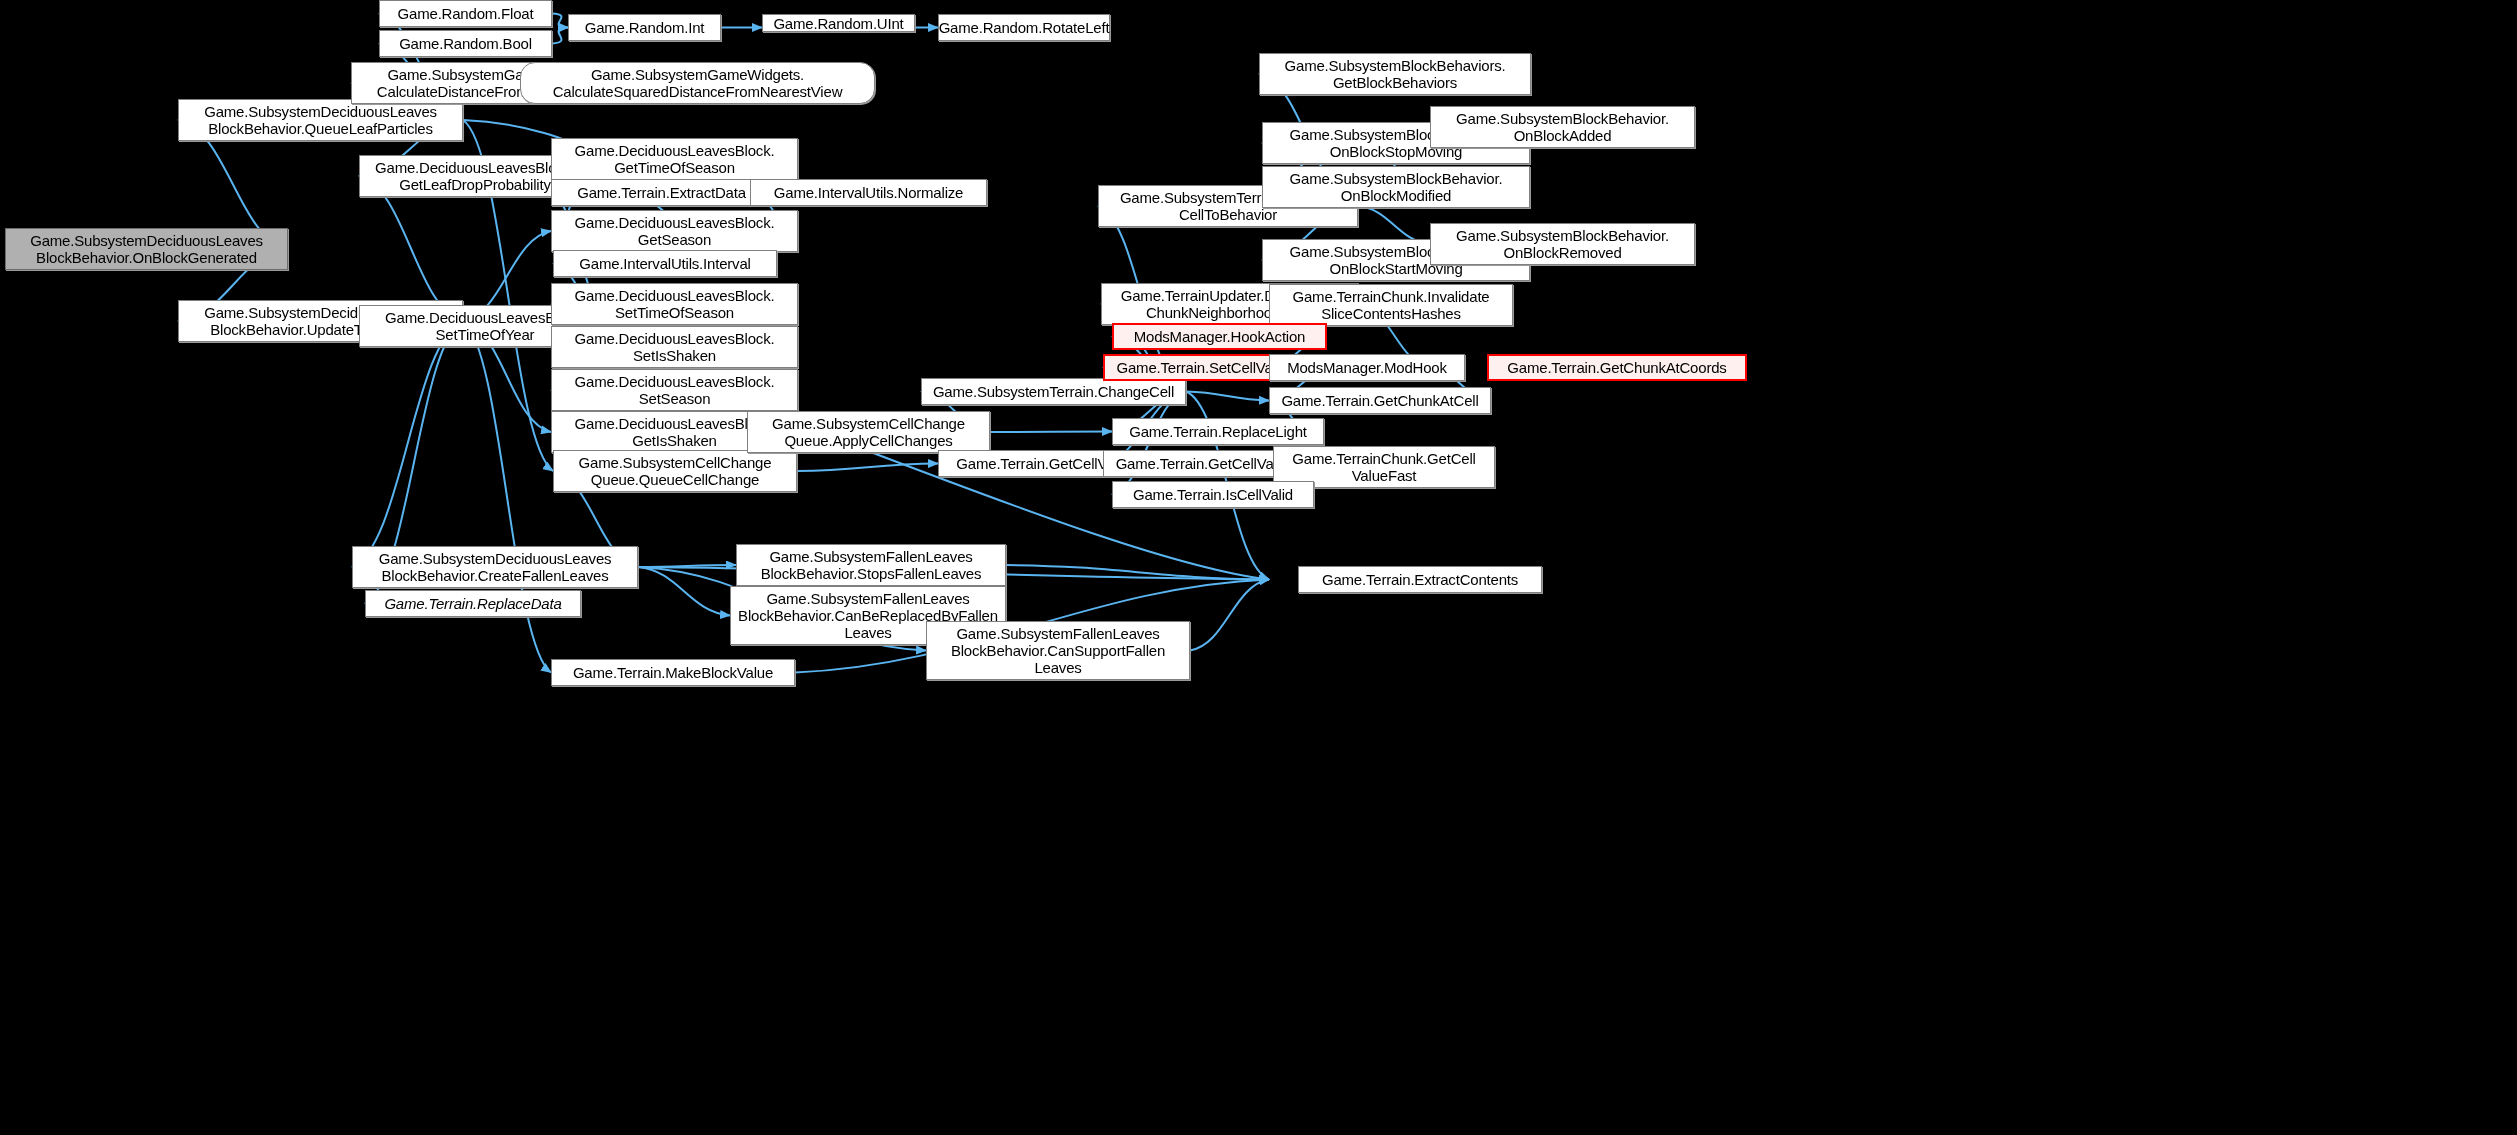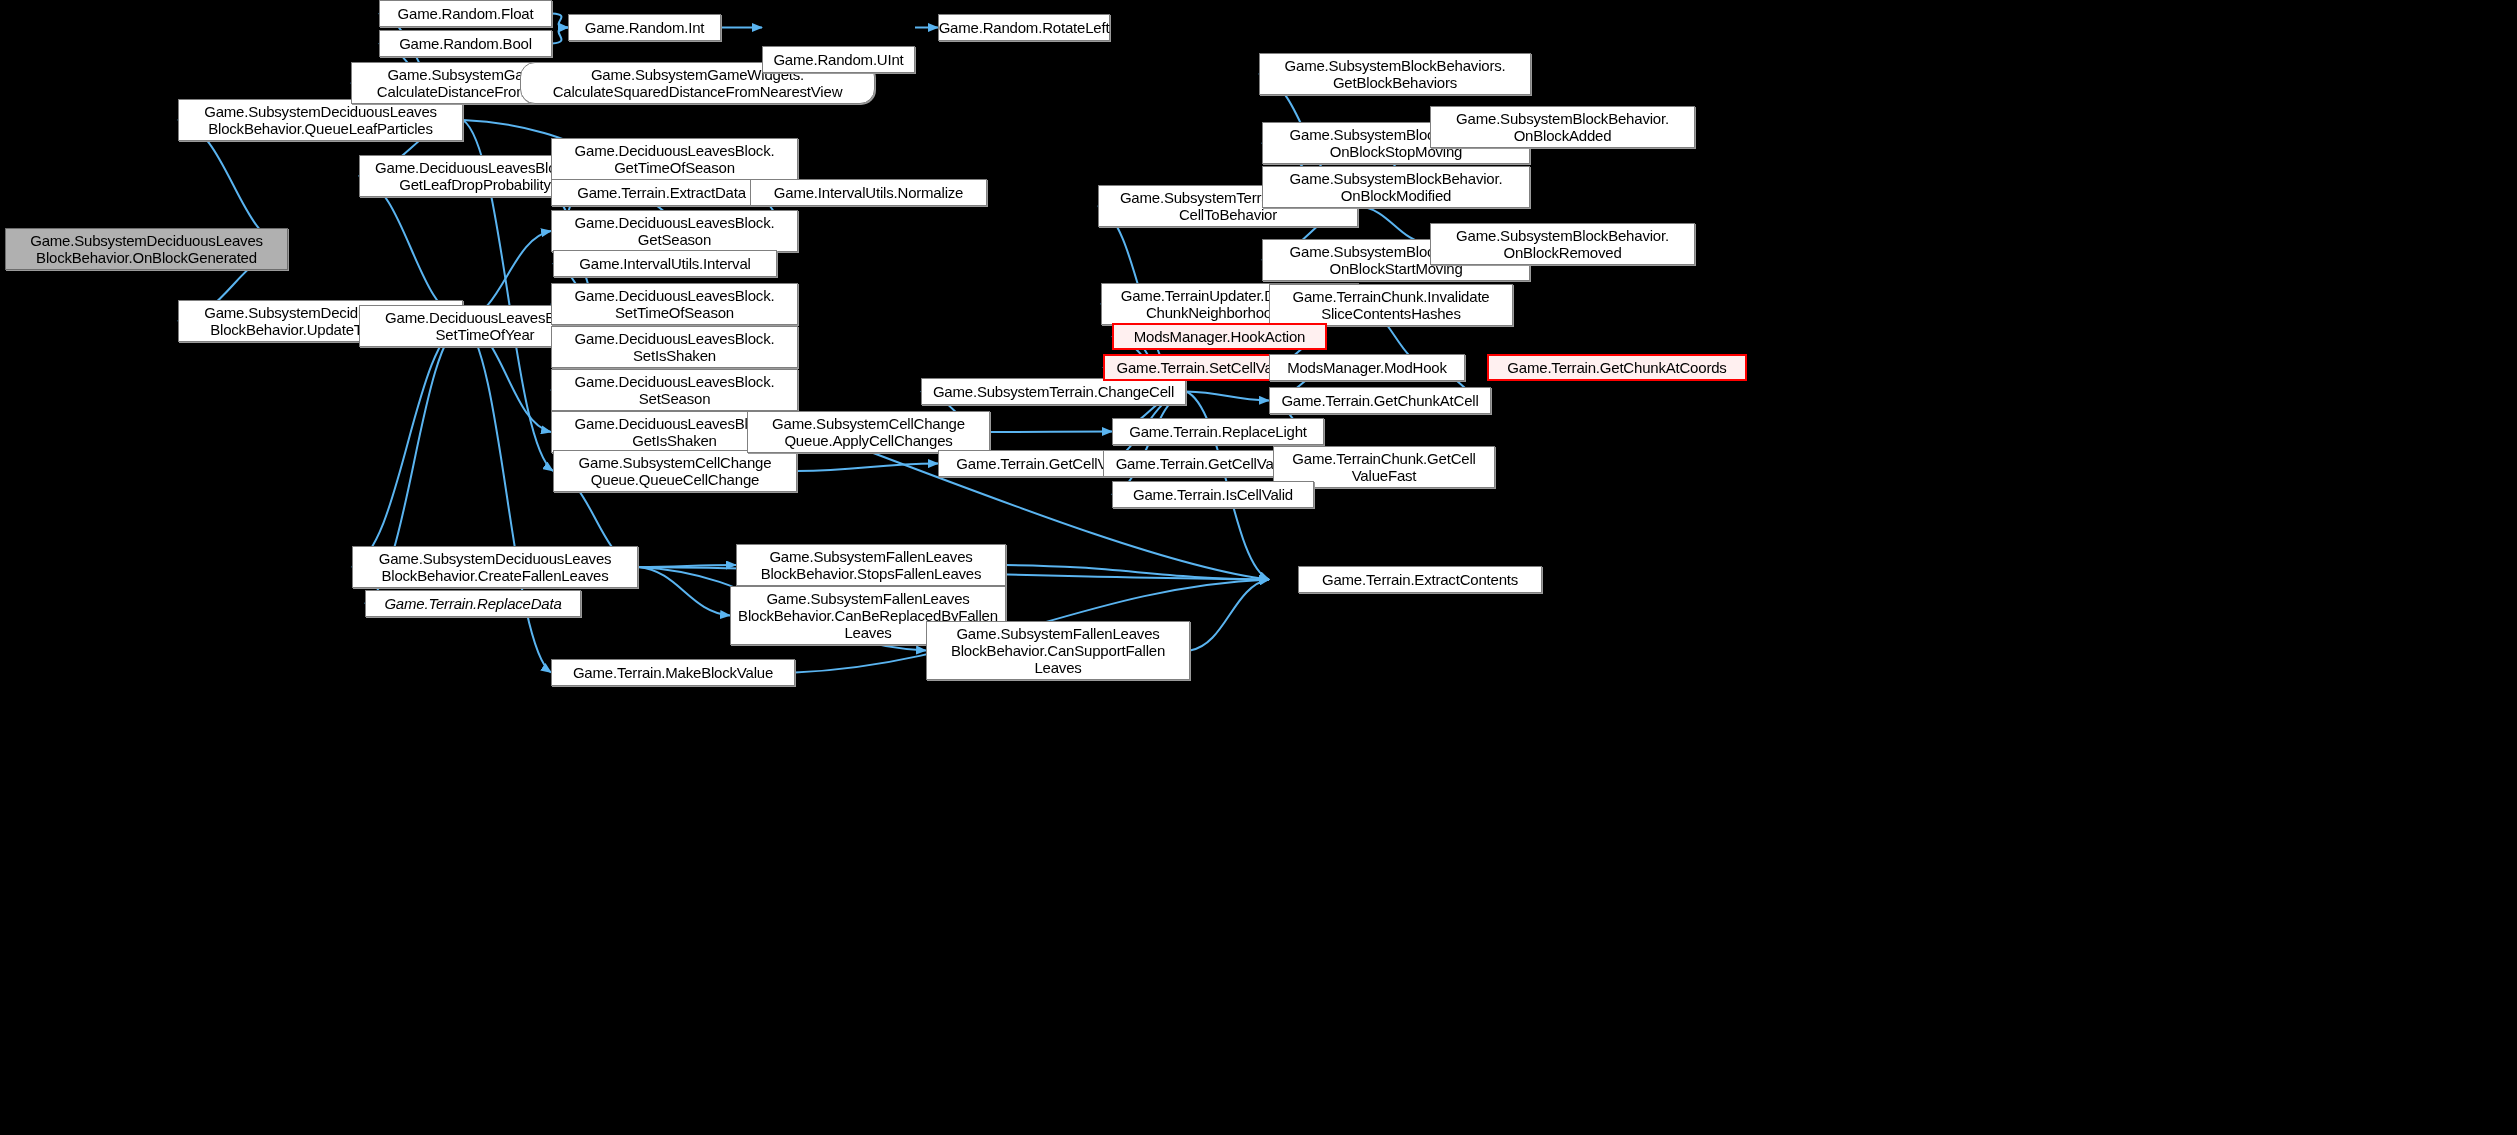--- a/index.html
+++ b/index.html
@@ -141,21 +141,21 @@
 BlockBehavior.QueueLeafParticles</div>
       <div class="node" style="left: 178px; top: 300px; width: 285px; height: 42px;">Game.SubsystemDeciduousLeaves
 BlockBehavior.UpdateTimeOfYear</div>
       <div class="node" style="left: 379px; top: 0px; width: 173px; height: 27px;">Game.Random.Float</div>
       <div class="node" style="left: 379px; top: 30px; width: 173px; height: 27px;">Game.Random.Bool</div>
       <div class="node" style="left: 351px; top: 62px; width: 286px; height: 42px;">Game.SubsystemGameWidgets.
 CalculateDistanceFromNearestView</div>
       <div class="node" style="left: 520px; top: 62px; width: 355px; height: 42px; border-radius: 15px;">Game.SubsystemGameWidgets.
 CalculateSquaredDistanceFromNearestView</div>
       <div class="node" style="left: 568px; top: 14px; width: 153px; height: 27px; text-align: right;">Game.Random.Int</div>
-      <div class="node" style="left: 762px; top: 14px; width: 153px; height: 27px; margin-top: 32px;">Game.Random.UInt</div>
+      <div class="node" style="left: 762px; top: 14px; width: 153px; height: 18px;">Game.Random.UInt</div>
       <div class="node" style="left: 938px; top: 14px; width: 172px; height: 27px;">Game.Random.RotateLeft</div>
       <div class="node" style="left: 359px; top: 155px; width: 232px; height: 42px;">Game.DeciduousLeavesBlock.
 GetLeafDropProbability</div>
       <div class="node" style="left: 551px; top: 138px; width: 247px; height: 42px;">Game.DeciduousLeavesBlock.
 GetTimeOfSeason</div>
       <div class="node" style="left: 551px; top: 179px; width: 221px; height: 27px;">Game.Terrain.ExtractData</div>
       <div class="node" style="left: 551px; top: 210px; width: 247px; height: 42px;">Game.DeciduousLeavesBlock.
 GetSeason</div>
       <div class="node" style="left: 553px; top: 250px; width: 224px; height: 27px;">Game.IntervalUtils.Interval</div>
       <div class="node" style="left: 750px; top: 179px; width: 237px; height: 27px; text-align: right;">Game.IntervalUtils.Normalize</div>

